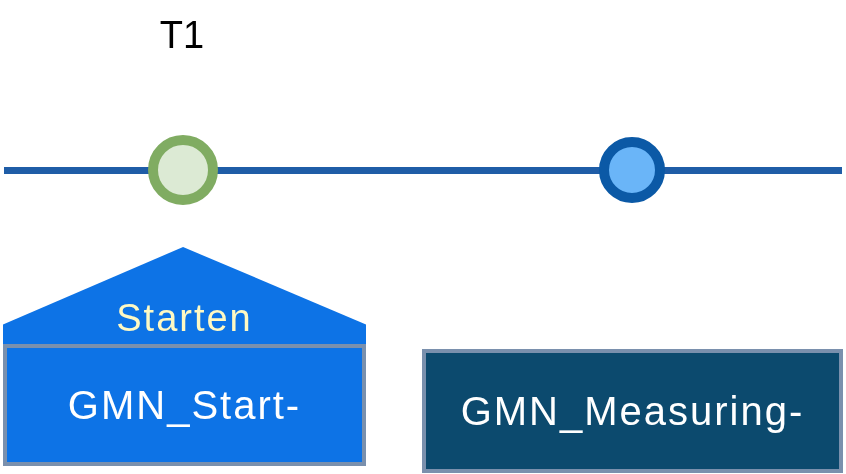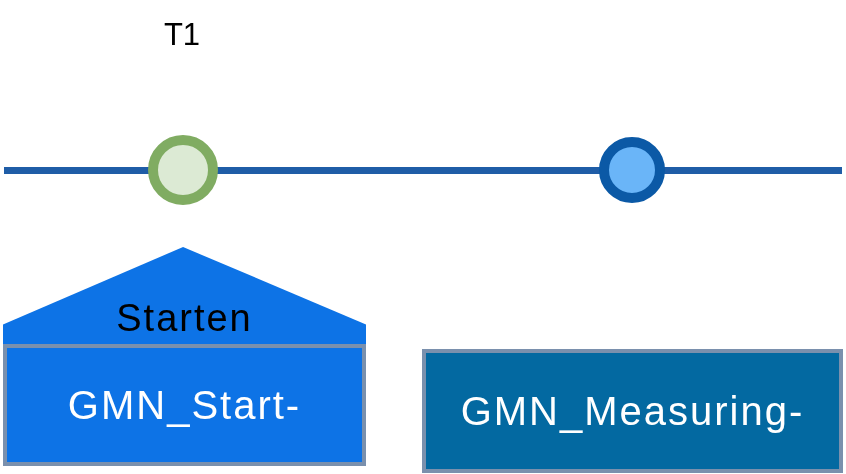--- a/index.html
+++ b/index.html
@@ -13,21 +13,21 @@
     width: 846px;
     height: 474px;
     background: #ffffff;
     overflow: hidden;
   }
   
   .t-label {
     position: absolute;
     width: 120px;
     text-align: center;
-    font-size: 31px;
+    font-size: 38px;
     color: #000000;
     line-height: 38px;
   }
   .t-label.t1 { left: 122px; top: 16px; }
   .t-label.t2 { left: 571px; top: 11px; }
 
   
   .timeline-line {
     position: absolute;
     left: 4px;
@@ -75,21 +75,21 @@
     top: 247px;
     width: 421px;
     height: 103px;
     clip-path: polygon(50.6% 0%, 100% 40%, 100% 100%, 0% 100%, 0% 44%);
   }
   .pentagon .action {
     position: absolute;
     left: 0;
     width: 100%;
     text-align: center;
-    color: #000000;
+    color: #fef9c3;
     font-size: 38px;
     letter-spacing: 2px;
     line-height: 40px;
   }
   .pentagon.left .action { bottom: 7px; }
   .pentagon.right .action { bottom: 22px; }
   .pentagon .ellipsis {
     position: absolute;
     left: 60%;
     bottom: 8px;
@@ -145,17 +145,17 @@
 
   <div class="marker blue" style="background: rgb(106, 181, 248); border-color: rgb(11, 89, 166);"></div>
 
   <div class="pentagon left" style="background: rgb(13, 115, 230);">
     <span class="action">Starten</span>
   </div>
   <div class="box left" style="background: rgb(13, 115, 230); border-color: rgb(122, 144, 173);">
     <div>GMN_Start-</div>
   </div>
 
-  <div class="box right" style="background: #0369a1; border-color: rgb(122, 144, 173);">
+  <div class="box right" style="background: #0c4a6e; border-color: rgb(122, 144, 173);">
     <div>GMN_Measuring-</div>
   </div>
 
 </div>
 
 </body></html>

